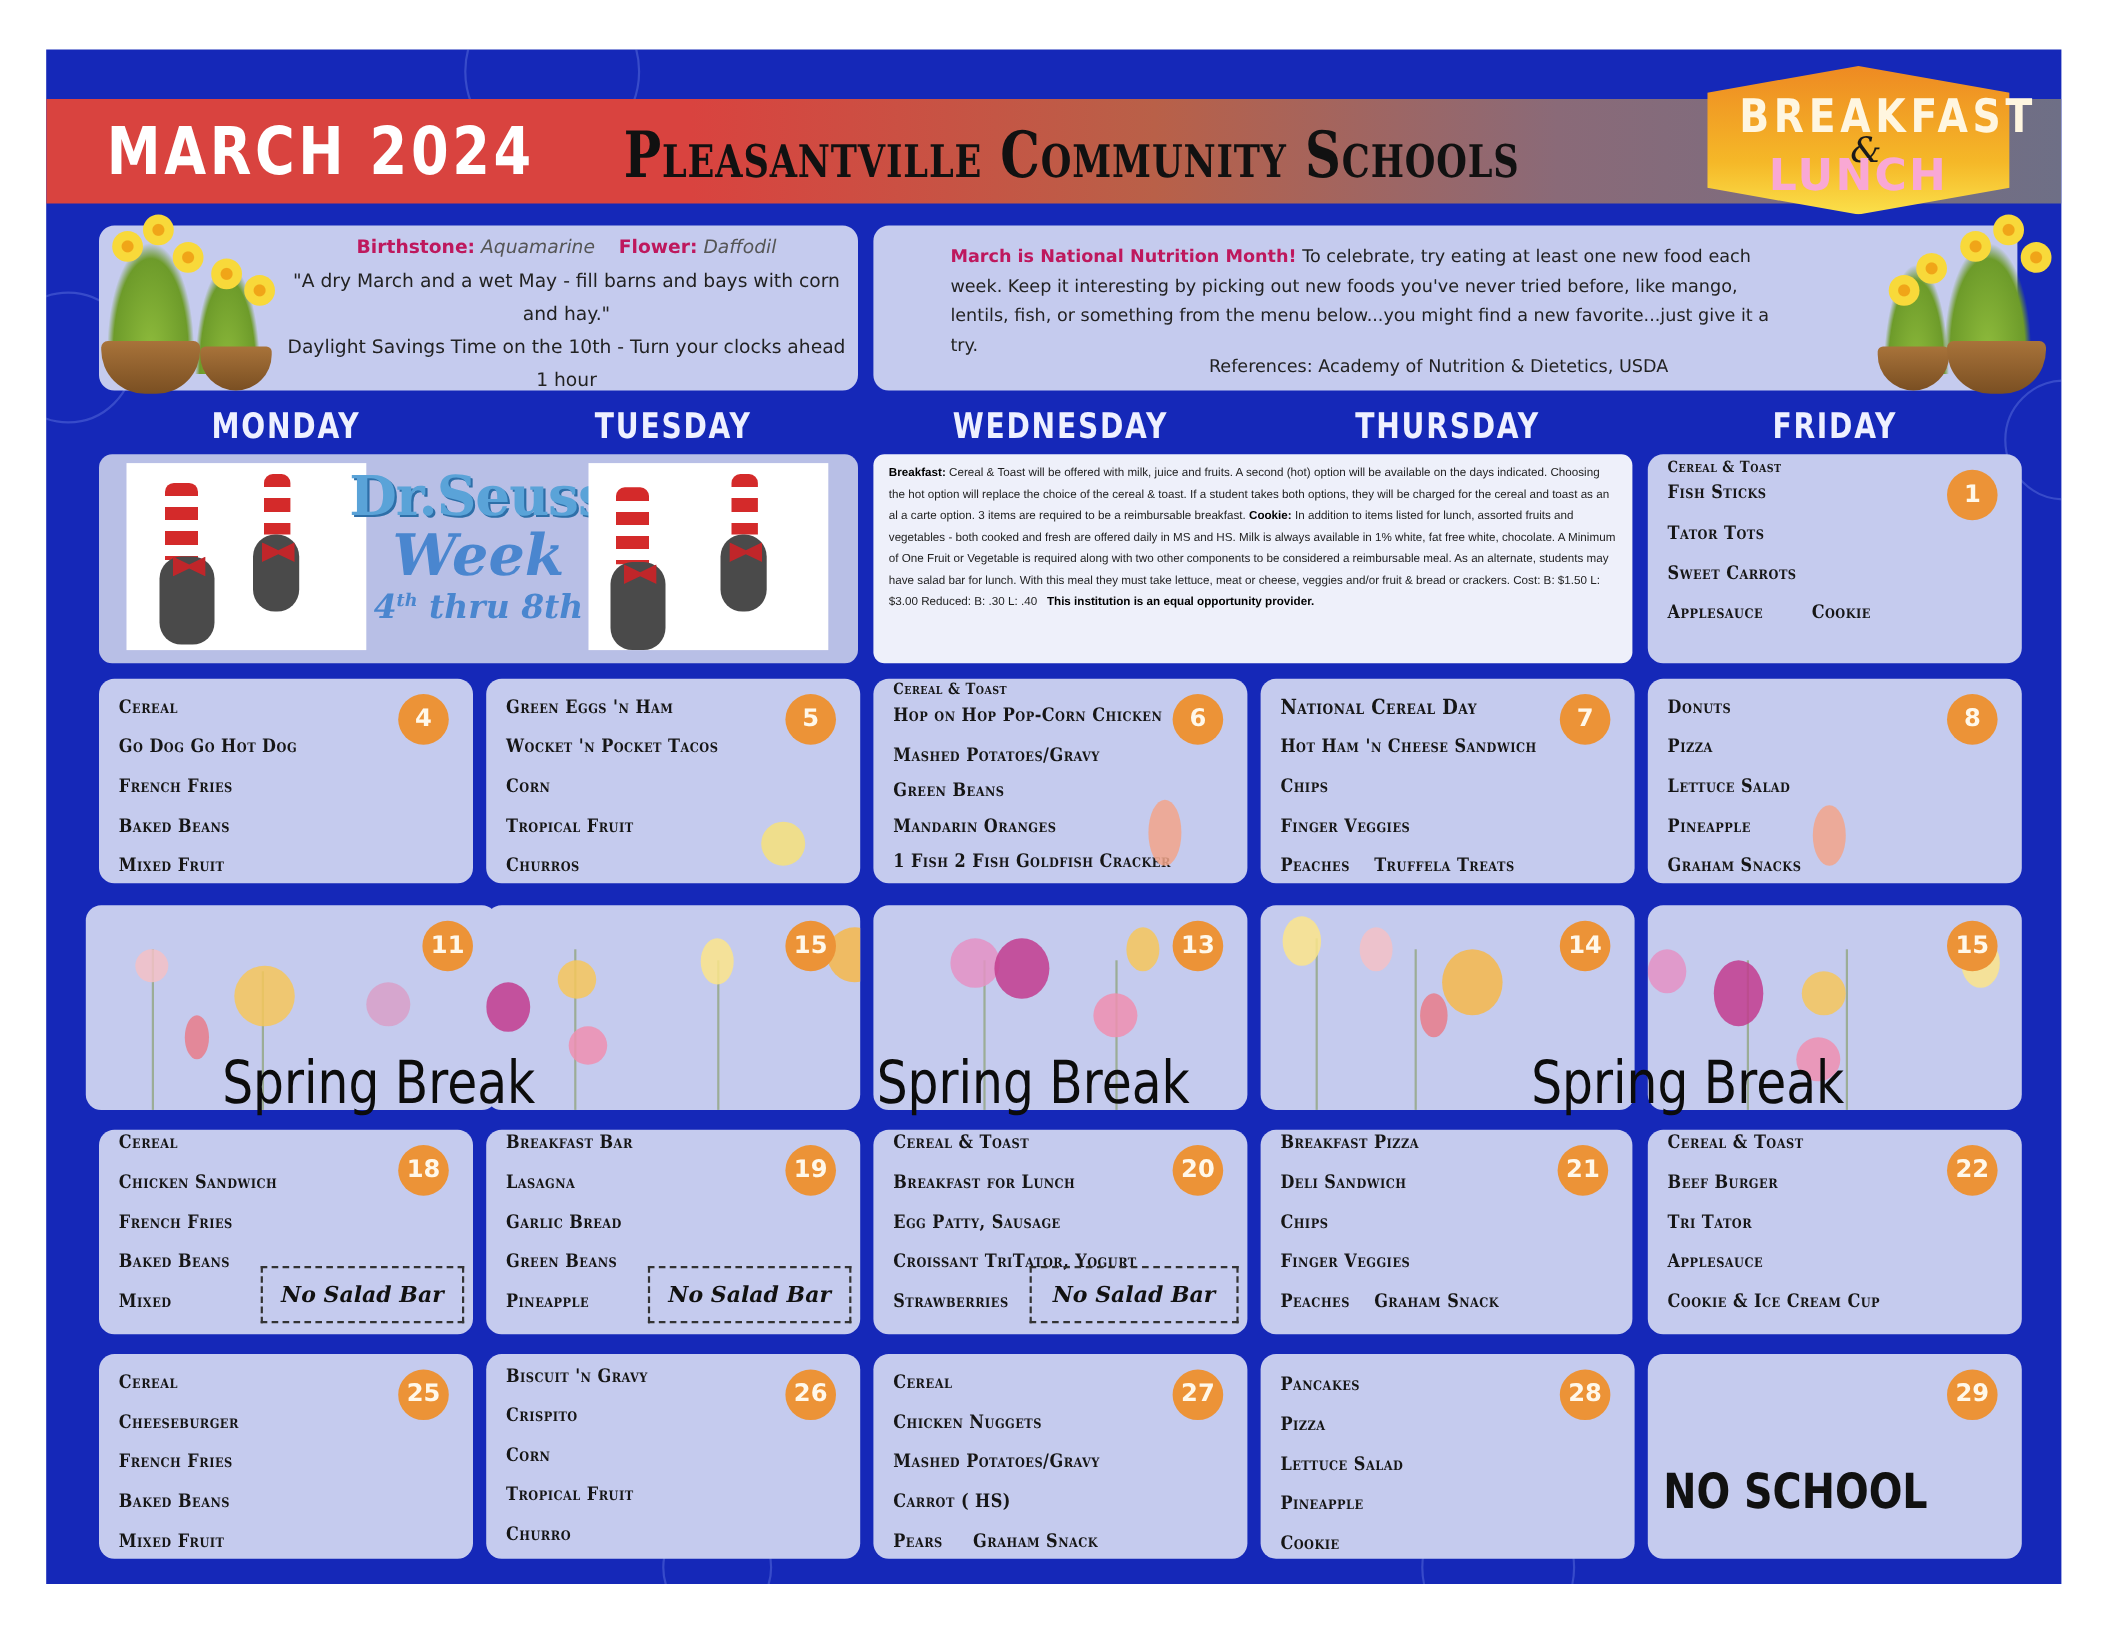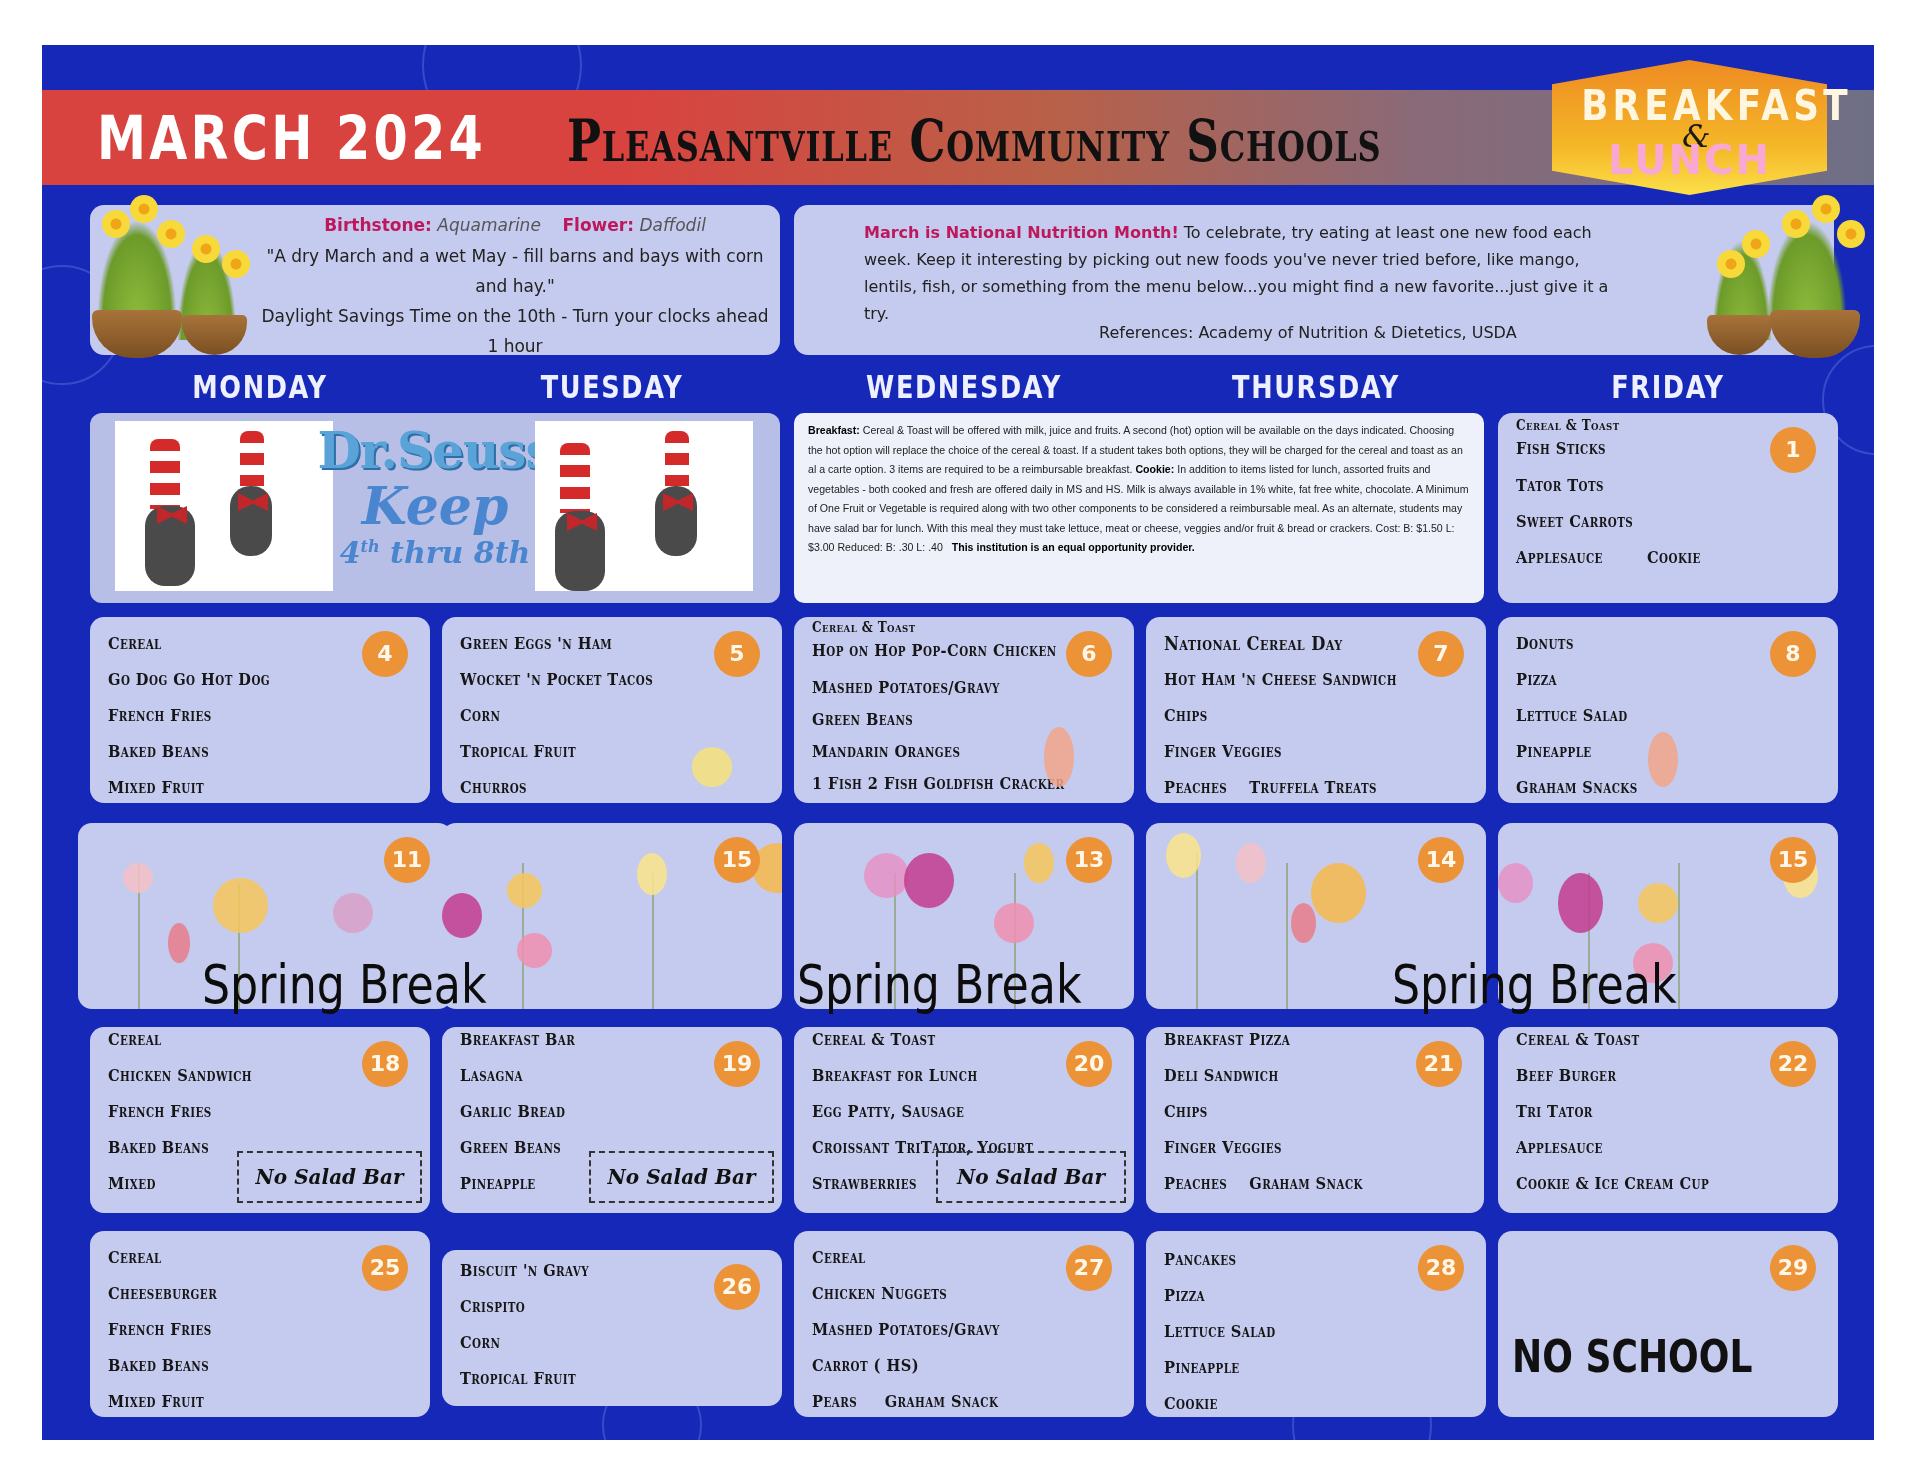--- a/index.html
+++ b/index.html
@@ -253,21 +253,21 @@
   <div class="seuss-banner">
     <div class="seuss-pic" style="left:25px;">
       <div class="cat-hat" style="left:35px;top:18px;"></div>
       <div class="cat-body" style="left:30px;top:85px;"></div>
       <div class="cat-bow" style="left:42px;top:85px;"></div>
       <div class="cat-hat" style="left:125px;top:10px;width:24px;height:55px;"></div>
       <div class="cat-body" style="left:115px;top:65px;width:42px;height:70px;"></div>
       <div class="cat-bow" style="left:123px;top:72px;"></div>
     </div>
     <div class="seuss-title">Dr.Seuss</div>
-    <div class="seuss-week">Keep</div>
+    <div class="seuss-week">Week</div>
     <div class="seuss-dates">
       <span>4</span><sup>th</sup><span> thru 8th</span>
     </div>
     <div class="seuss-pic" style="left:445px;">
       <div class="cat-hat" style="left:25px;top:22px;"></div>
       <div class="cat-body" style="left:20px;top:90px;"></div>
       <div class="cat-bow" style="left:32px;top:92px;"></div>
       <div class="cat-hat" style="left:130px;top:10px;width:24px;height:55px;"></div>
       <div class="cat-body" style="left:120px;top:65px;width:42px;height:70px;"></div>
       <div class="cat-bow" style="left:128px;top:72px;"></div>
@@ -465,21 +465,21 @@
     <div class="menu-list">
       <div class="menu-item">Cereal</div>
       <div class="menu-item">Cheeseburger</div>
       <div class="menu-item">French Fries</div>
       <div class="menu-item">Baked Beans</div>
       <div class="menu-item">Mixed Fruit</div>
     </div>
     <div class="date-badge">25</div>
   </div>
 
-  <div class="cell" style="left:400px;top:1186px;width:340px;height:156px;margin-top:19px;">
+  <div class="cell" style="left:400px;top:1186px;width:340px;height:186px;">
     <div class="menu-list" style="top:2px;">
       <div class="menu-item">Biscuit 'n Gravy</div>
       <div class="menu-item">Crispito</div>
       <div class="menu-item">Corn</div>
       <div class="menu-item">Tropical Fruit</div>
       <div class="menu-item">Churro</div>
     </div>
     <div class="date-badge">26</div>
   </div>
 

